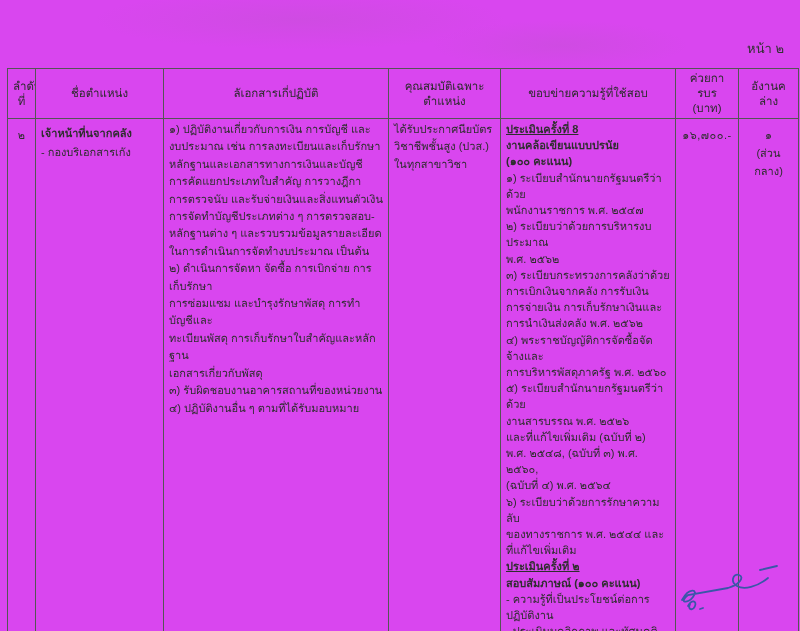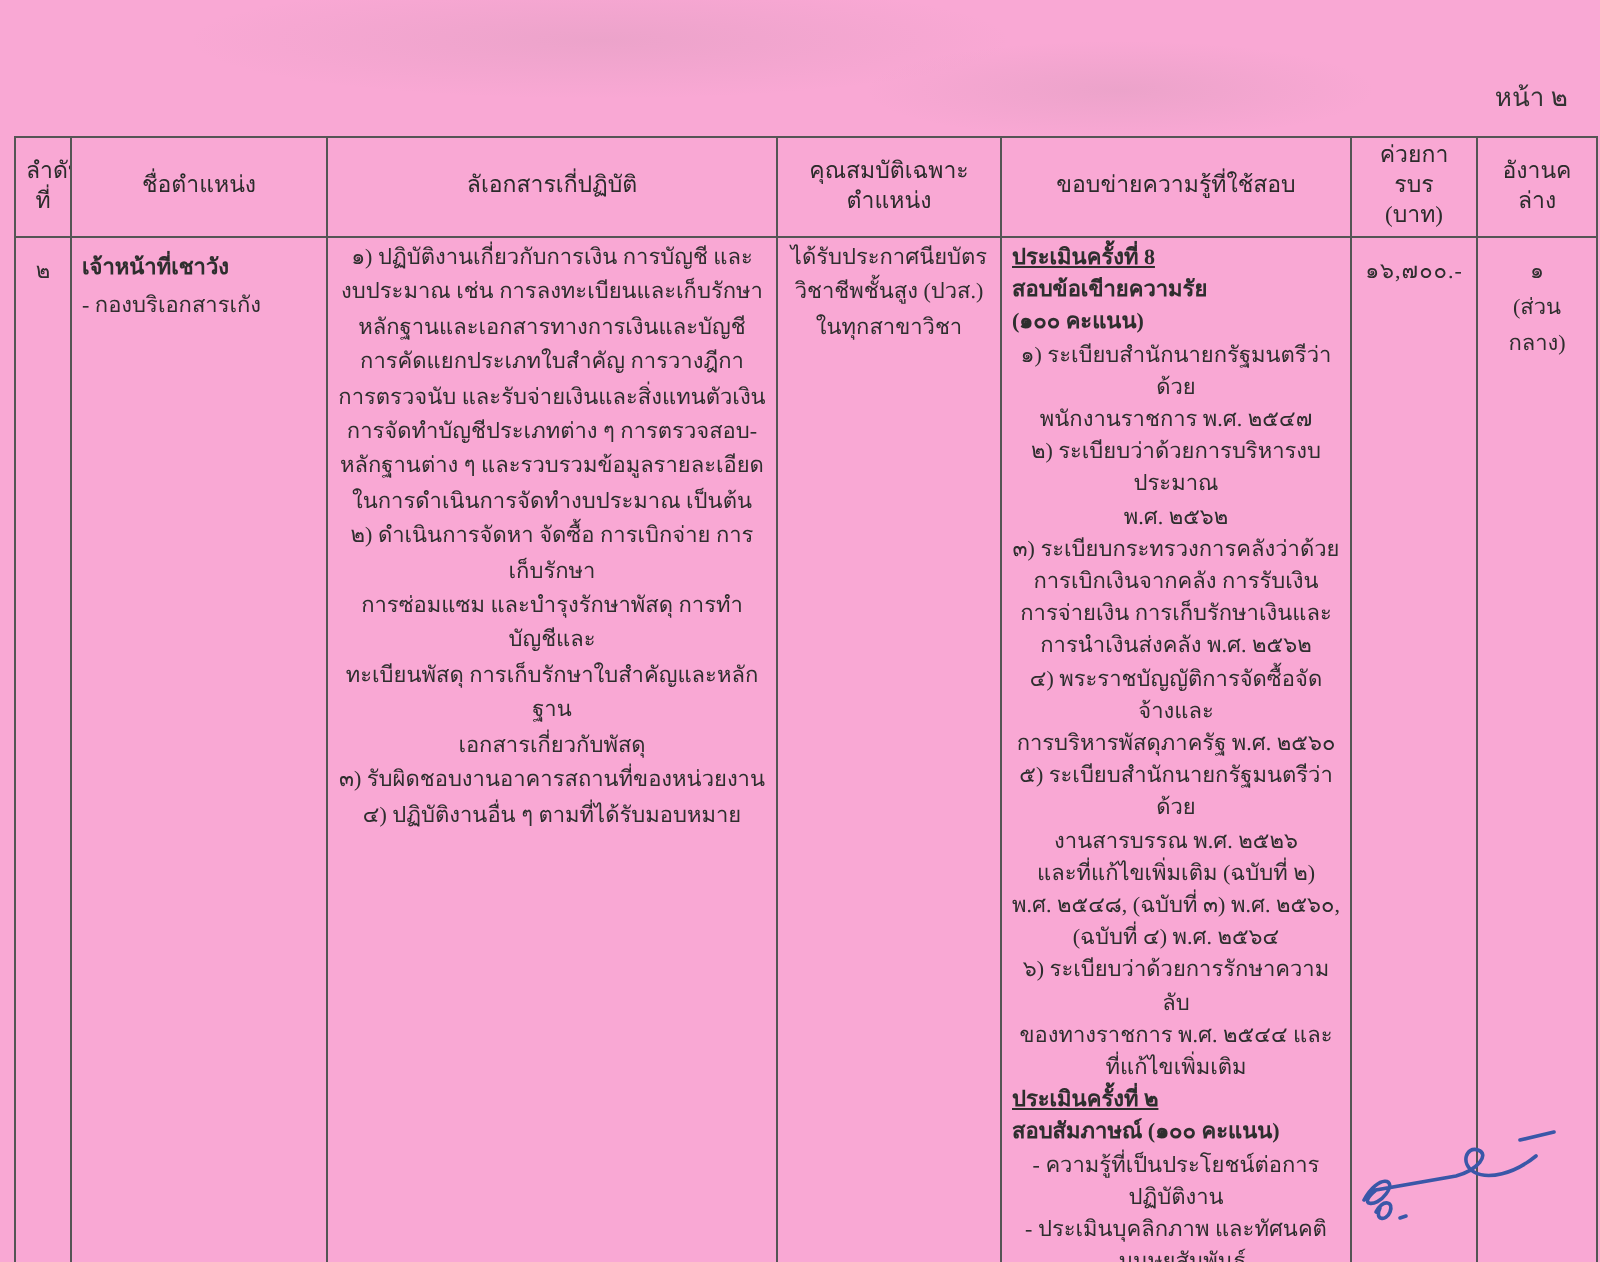--- a/index.html
+++ b/index.html
@@ -6,22 +6,21 @@
   body {
     width:800px; height:631px;
     background:#f4f4f2;
     font-family:"Liberation Sans","DejaVu Sans",sans-serif;
     color:#2e2e2e;
     position:relative;
     overflow:hidden;
   }
   .page {
     position:absolute; inset:0;
-    background:#f9a8d4;
-    font-family:Liberation Serif, serif;
+    background:#d946ef;
   }
   .scan-smudge {
     position:absolute; border-radius:50%; pointer-events:none;
     background:radial-gradient(ellipse at center, rgba(120,120,118,0.10), rgba(120,120,118,0) 70%);
   }
   .page-number {
     position:absolute; top:38px; right:16px;
     font-size:13px; color:#333;
   }
   table.doc-table {
@@ -39,21 +38,21 @@
     overflow:hidden;
   }
   .doc-table thead th {
     height:34px;
     text-align:center; vertical-align:middle;
     font-size:11.5px; line-height:15px;
     color:#2b2b2b;
   }
   .doc-table tbody td { height:487px; }
   .cell-center { text-align:center; }
-  .lines { white-space:pre-line;text-align:center; }
+  .lines { white-space:pre-line; }
   .col-duties { line-height:17.4px; padding-left:9px; padding-top:5px; }
   .col-qual   { line-height:17.4px; padding-top:5px; }
   .col-exam   { line-height:16.2px; padding-left:8px; padding-top:4px; }
   .pos-title { font-weight:bold; padding-top:3px; }
   .pos-unit  { padding-top:1px; }
   .bold { font-weight:bold; }
   .bold-underline { font-weight:bold; text-decoration:underline; }
   .pay-value { padding-top:5px; letter-spacing:0.5px;text-align:center; }
   .vacancy-count { padding-top:5px; }
   .signature {
@@ -97,21 +96,21 @@
         </th>
         <th>อังานคล่าง</th>
       </tr>
     </thead>
     <tbody>
       <tr>
         <td class="cell-center">
           <div class="vacancy-count">๒</div>
         </td>
         <td>
-          <div class="pos-title">เจ้าหน้าที่เชาวัง</div>
+          <div class="pos-title">เจ้าหน้าที่นจากคลัง</div>
           <div class="pos-unit">- กองบริเอกสารเกัง</div>
         </td>
         <td class="col-duties">
           <div class="lines">๑) ปฏิบัติงานเกี่ยวกับการเงิน การบัญชี และ
 งบประมาณ เช่น การลงทะเบียนและเก็บรักษา
 หลักฐานและเอกสารทางการเงินและบัญชี
 การคัดแยกประเภทใบสำคัญ การวางฎีกา
 การตรวจนับ และรับจ่ายเงินและสิ่งแทนตัวเงิน
 การจัดทำบัญชีประเภทต่าง ๆ การตรวจสอบ-
 หลักฐานต่าง ๆ และรวบรวมข้อมูลรายละเอียด
@@ -123,21 +122,21 @@
 ๓) รับผิดชอบงานอาคารสถานที่ของหน่วยงาน
 ๔) ปฏิบัติงานอื่น ๆ ตามที่ได้รับมอบหมาย</div>
         </td>
         <td class="col-qual">
           <div class="lines">ได้รับประกาศนียบัตร
 วิชาชีพชั้นสูง (ปวส.)
 ในทุกสาขาวิชา</div>
         </td>
         <td class="col-exam">
           <div class="bold-underline">ประเมินครั้งที่ 8</div>
-          <div class="bold">สอบข้อเขีายความรัย</div>
+          <div class="bold">งานคล้อเขียนแบบปรนัย</div>
           <div class="bold">(๑๐๐ คะแนน)</div>
           <div class="lines">๑) ระเบียบสำนักนายกรัฐมนตรีว่าด้วย
 พนักงานราชการ พ.ศ. ๒๕๔๗
 ๒) ระเบียบว่าด้วยการบริหารงบประมาณ
 พ.ศ. ๒๕๖๒
 ๓) ระเบียบกระทรวงการคลังว่าด้วย
 การเบิกเงินจากคลัง การรับเงิน
 การจ่ายเงิน การเก็บรักษาเงินและ
 การนำเงินส่งคลัง พ.ศ. ๒๕๖๒
 ๔) พระราชบัญญัติการจัดซื้อจัดจ้างและ

